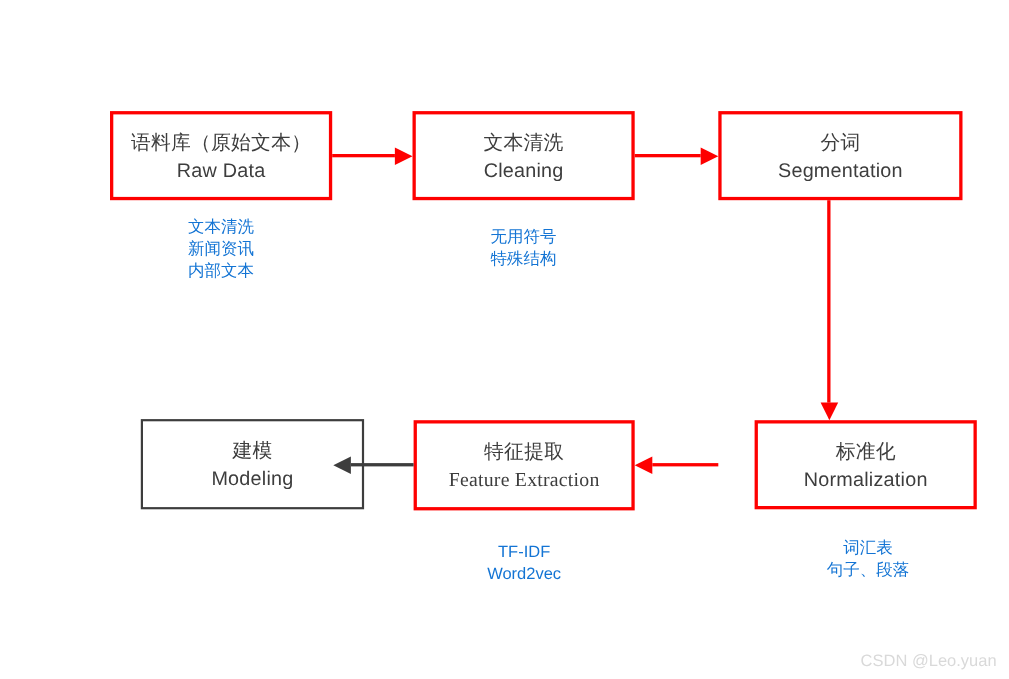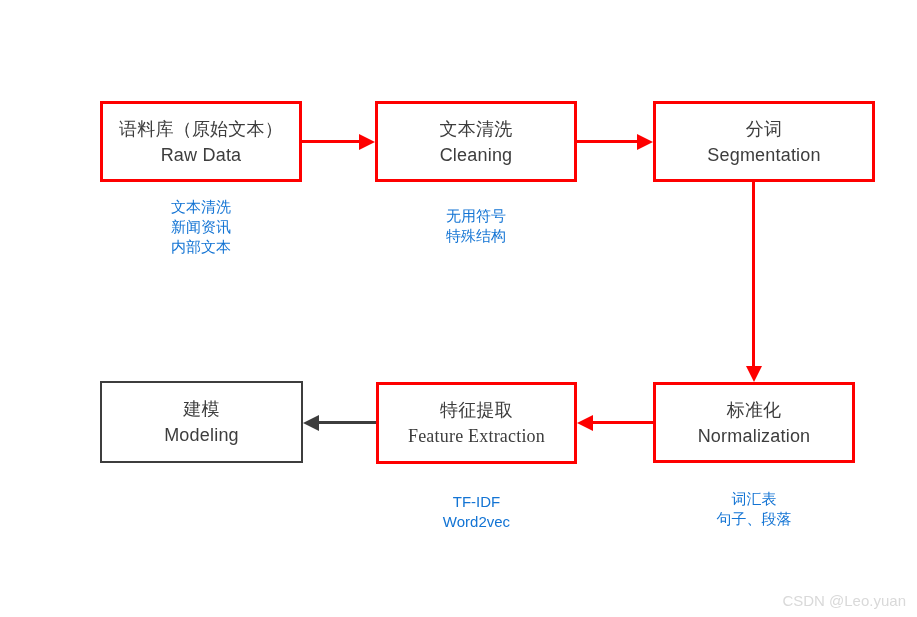--- a/index.html
+++ b/index.html
@@ -24,26 +24,26 @@
     flex-direction: column;
     align-items: center;
     justify-content: center;
     text-align: center;
     color: var(--text-dark, #3d3d3d);
     font-size: 18px;
     line-height: 26px;
     letter-spacing: 0.2px;
   }
   .box.red   { border: 3px solid var(--arrow-red, #fe0000); }
-  .box.black { border: 2px solid var(--arrow-black, #3d3d3d); }
+  .box.black { border: 2px solid var(--arrow-black, #3d3d3d); margin-left: 28px; }
 
   .b1 { left: 100px; top: 101px; width: 202px; height: 81px; }
   .b2 { left: 375px; top: 101px; width: 202px; height: 81px; }
   .b3 { left: 653px; top: 101px; width: 222px; height: 81px; }
-  .b4 { left: 653px; top: 382px; width: 202px; height: 81px; }
+  .b4 { left: 686px; top: 382px; width: 202px; height: 81px; }
   .b5 { left: 376px; top: 382px; width: 201px; height: 82px; font-family: Liberation Serif, serif; }
   .b6 { left: 100px; top: 381px; width: 203px; height: 82px; }
 
   
   .arrow-h {
     position: absolute;
     height: 3px;
   }
   .arrow-h.red   { background: var(--arrow-red, #fe0000); }
   .arrow-h.black { background: var(--arrow-black, #3d3d3d); }
@@ -99,21 +99,21 @@
     position: absolute;
     text-align: center;
     color: var(--text-blue, #1374d4);
     font-size: 15px;
     line-height: 20px;
   }
   .note span { display: block; }
   .n1 { left: 100px; top: 197px; width: 202px; }
   .n2 { left: 375px; top: 206px; width: 202px; }
   .n3 { left: 376px; top: 492px; width: 201px; }
-  .n4 { left: 653px; top: 489px; width: 202px; }
+  .n4 { left: 688px; top: 489px; width: 202px; }
 
   
   .watermark {
     position: absolute;
     right: 11px;
     bottom: 8px;
     color: var(--watermark, #d9d9d9);
     font-size: 15px;
   }
 </style>

